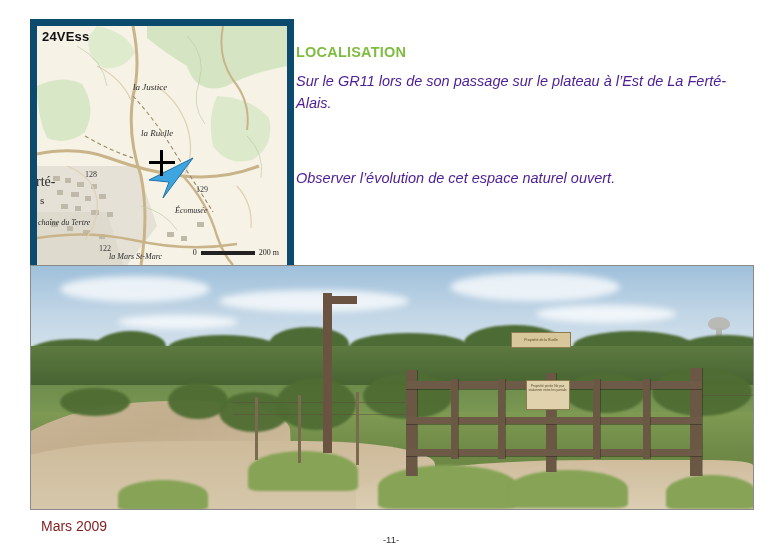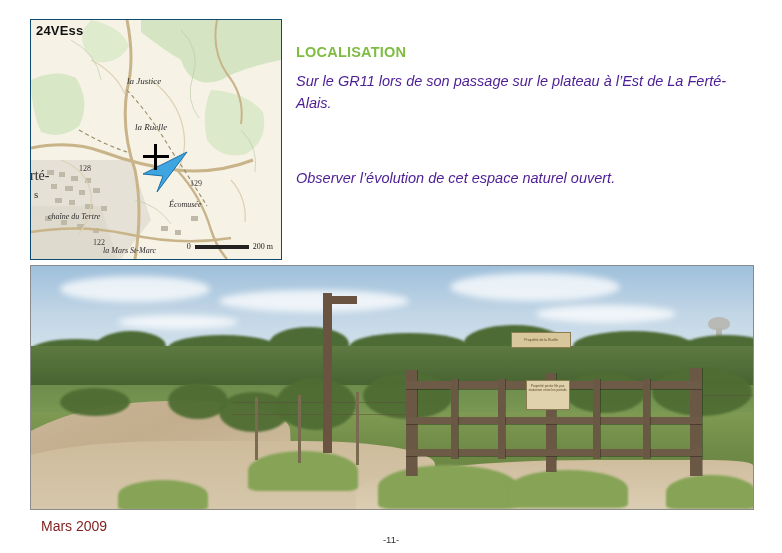--- a/index.html
+++ b/index.html
@@ -15,21 +15,21 @@
     overflow: hidden;
   }
 
   
   .map-panel {
     position: absolute;
     left: 30px;
     top: 19px;
     width: 250px;
     height: 239px;
-    border: 1px solid #0c4a6e;
+    border: 7px solid #0c4a6e;
     background: #f3efe4;
     overflow: hidden;
   }
   .map-canvas {
     position: absolute;
     inset: 0;
   }
   .map-code {
     position: absolute;
     left: 5px;
@@ -390,21 +390,21 @@
       <path d="M48 110 Q72 124 96 132"></path>
     </g>
   </svg>
 
   <div class="map-code">24VEss</div>
 
   <div class="map-label" style="left:96px;  top:56px;  font-size:9px;">la Justice</div>
   <div class="map-label" style="left:104px; top:102px; font-size:9px;">la Ruelle</div>
   <div class="map-label" style="left:138px; top:180px; font-size:8px;">Écomusée</div>
   <div class="map-label" style="left:72px;  top:226px; font-size:8px;">la Mars St-Marc</div>
-  <div class="map-label" style="left:1px;   top:192px; font-size:8px;padding-left:16px;">chaîne du Tertre</div>
+  <div class="map-label" style="left:1px;   top:192px; font-size:8px;">chaîne du Tertre</div>
   <div class="map-label" style="left:-1px;  top:148px; font-size:14px; font-style:normal;">rté-</div>
   <div class="map-label" style="left:3px;   top:168px; font-size:11px; font-style:normal;">s</div>
 
   <div class="map-num" style="left:48px;  top:144px;">128</div>
   <div class="map-num" style="left:159px; top:159px;text-align:center;">129</div>
   <div class="map-num" style="left:62px;  top:218px;">122</div>
 
   <div class="cross"></div>
   <svg class="marker" style="left:104px; top:128px; width:54px; height:46px;" viewBox="0 0 54 46">
     <polygon points="52,4 8,26 28,28 22,44" fill="#3ea5e0" stroke="#1b6fa8" stroke-width="1"></polygon>

